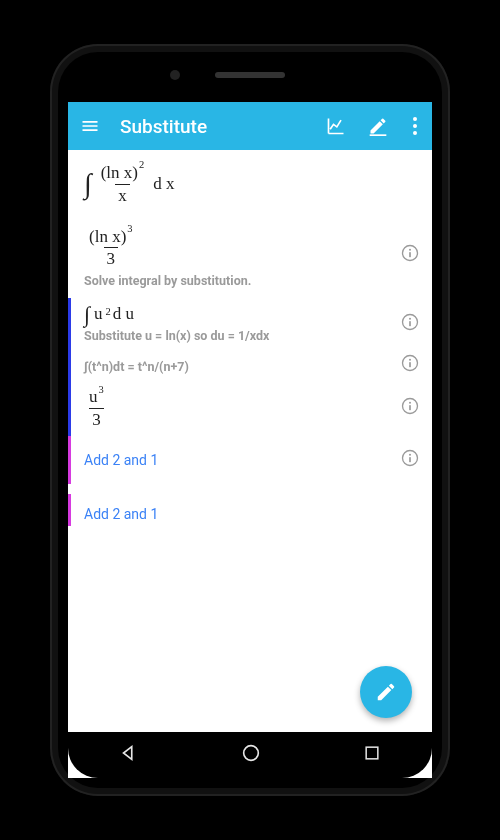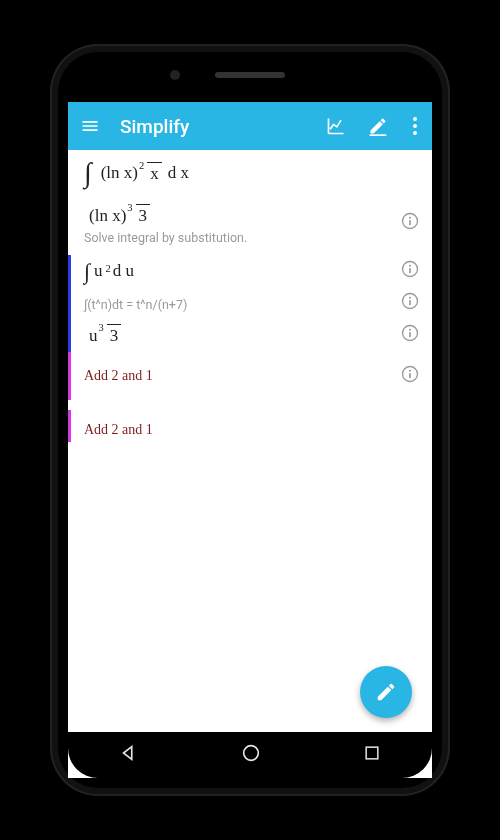--- a/index.html
+++ b/index.html
@@ -94,48 +94,49 @@
   }
   .row.step {
     border-left: 3px solid #2b3be8;
     padding-left: 13px;
   }
   .row.step.magenta { border-left-color: #d63adf; }
   .row .hint {
     color: #9a9a9a;
     font-size: 12.5px;
     margin-top: 4px;
+    font-weight: bold;
   }
   .row .info {
     position: absolute;
     right: 12px;
     top: 50%;
     transform: translateY(-50%);
     color: #9a9a9a;
   }
   .math {
     font-family: "Times New Roman", Times, serif;
     font-size: 17px;
     color: #222;
     display: flex;
     align-items: center;
     gap: 2px;
   }
   .frac {
     display: inline-flex;
-    flex-direction: row;
+    flex-direction: column;
     align-items: center;
     vertical-align: middle;
     margin: 0 2px;
   }
   .frac .num { padding: 0 3px 1px 3px; }
   .frac .den { border-top: 1px solid #222; padding: 1px 3px 0 3px; }
   .sup { font-size: 0.62em; vertical-align: super; position: relative; top: -0.25em; margin-left: 1px; }
   .intsign { font-size: 28px; line-height: 0.8; margin-right: 2px; }
-  .simple { font-size: 14px; color: #7f1d1d; font-family: Liberation Serif, serif; }
+  .simple { font-size: 14px; color: #3b82f6; }
   .fab {
     position: absolute;
     right: 20px;
     bottom: 14px;
     width: 52px;
     height: 52px;
     border-radius: 50%;
     background: #29b6e5;
     display: flex;
     align-items: center;
@@ -162,21 +163,21 @@
   <div class="phone-inner">
     <div class="screen">
 
 
       <div class="appbar">
         <div class="action">
           <svg width="20" height="20" viewBox="0 0 24 24">
               <path fill="#fff" d="M3 6h18v2H3V6zm0 5h18v2H3v-2zm0 5h18v2H3v-2z"></path>
             </svg>
         </div>
-        <div class="title">Simplify</div>
+        <div class="title">Substitute</div>
         <div class="action">
           <svg width="20" height="20" viewBox="0 0 24 24">
               <path fill="none" stroke="#fff" stroke-width="2" d="M3 21V3 M3 21h18 M5 16l4-6 4 3 5-8"></path>
             </svg>
         </div>
         <div class="action">
           <svg width="20" height="20" viewBox="0 0 24 24">
               <path fill="#fff" d="M3 17.25V21h3.75L17.81 9.94l-3.75-3.75L3 17.25zM20.71 7.04a1 1 0 0 0 0-1.41l-2.34-2.34a1 1 0 0 0-1.41 0l-1.83 1.83 3.75 3.75 1.83-1.83z"></path>
               <rect x="2" y="22" width="20" height="2" fill="#fff"></rect>
             </svg>
@@ -220,20 +221,21 @@
           </div>
         </div>
 
         <div class="row step">
           <div class="math">
             <span class="intsign" style="font-size:22px">∫</span>
             <span>u</span>
               <span class="sup">2</span>
             <span>d u</span>
           </div>
+          <div class="hint">Substitute u = ln(x) so du = 1/xdx</div>
           <div class="info">
             <svg width="20" height="20" viewBox="0 0 24 24">
                 <circle cx="12" cy="12" r="9" fill="none" stroke="#9a9a9a" stroke-width="1.6"></circle>
                 <circle cx="12" cy="8" r="1.2" fill="#9a9a9a"></circle>
                 <rect x="11" y="11" width="2" height="6" fill="#9a9a9a"></rect>
               </svg>
           </div>
         </div>
 
         <div class="row step">

